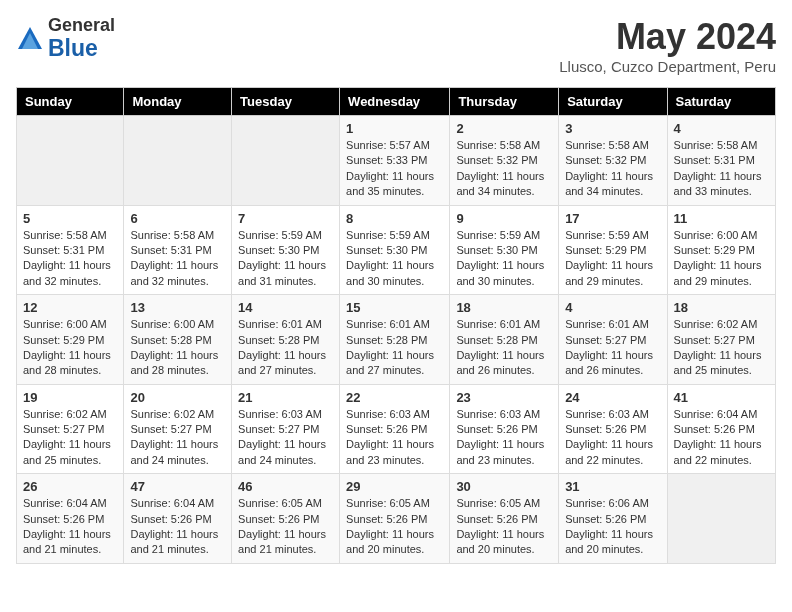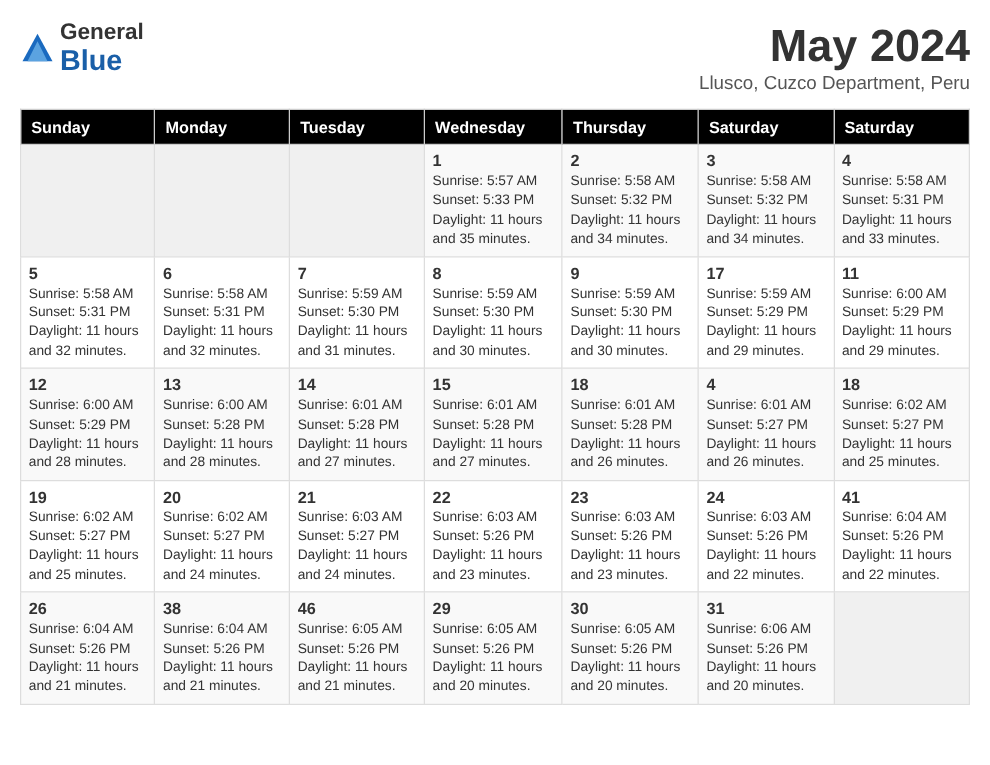--- a/index.html
+++ b/index.html
@@ -291,21 +291,21 @@
         </td>
       </tr>
       <tr>
         <td>
           <span class="day-num">26</span>
           <div class="day-info" style="white-space: pre-line;">Sunrise: 6:04 AM
 Sunset: 5:26 PM
 Daylight: 11 hours and 21 minutes.</div>
         </td>
         <td>
-          <span class="day-num">38</span>
+          <span class="day-num">47</span>
           <div class="day-info" style="white-space: pre-line;">Sunrise: 6:04 AM
 Sunset: 5:26 PM
 Daylight: 11 hours and 21 minutes.</div>
         </td>
         <td>
           <span class="day-num">46</span>
           <div class="day-info" style="white-space: pre-line;">Sunrise: 6:05 AM
 Sunset: 5:26 PM
 Daylight: 11 hours and 21 minutes.</div>
         </td>

